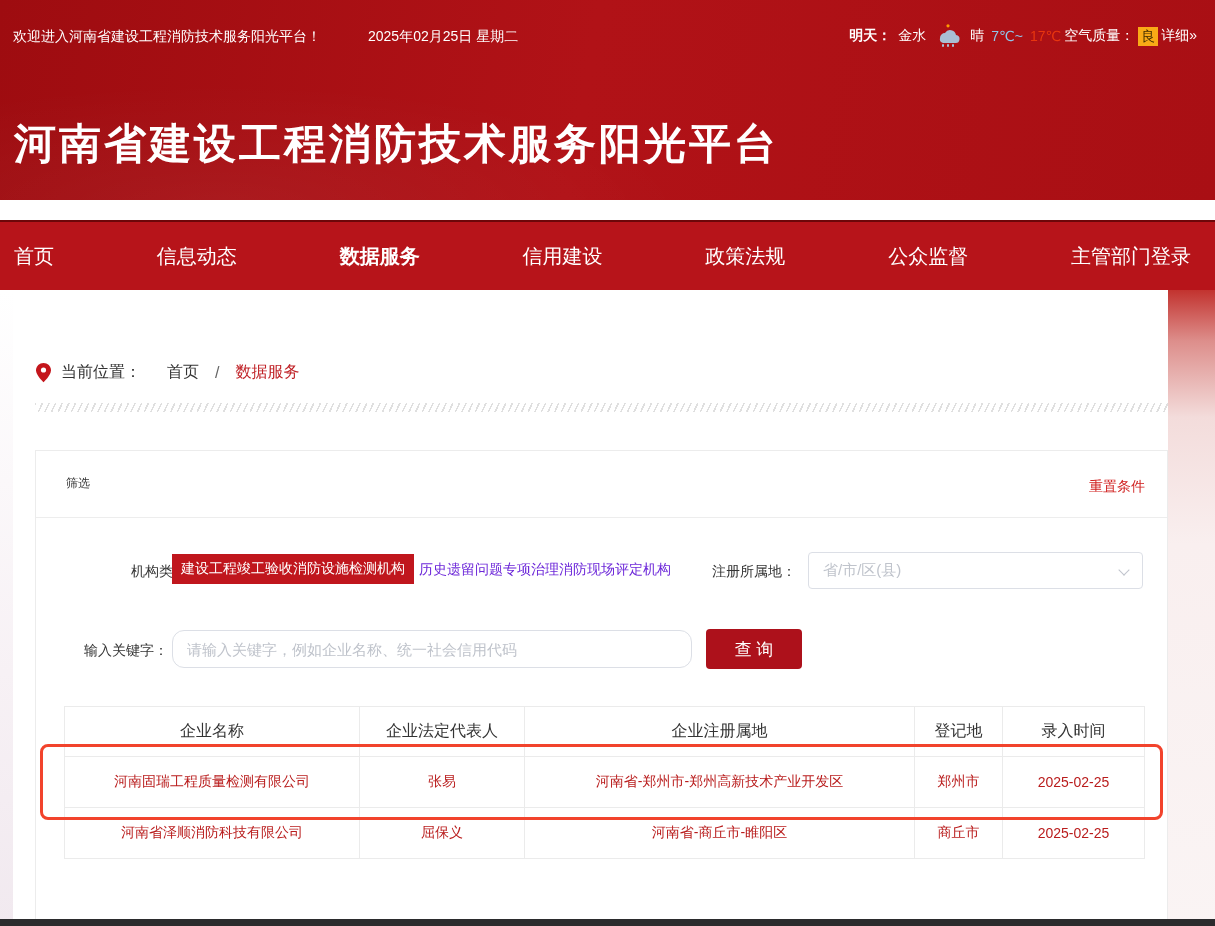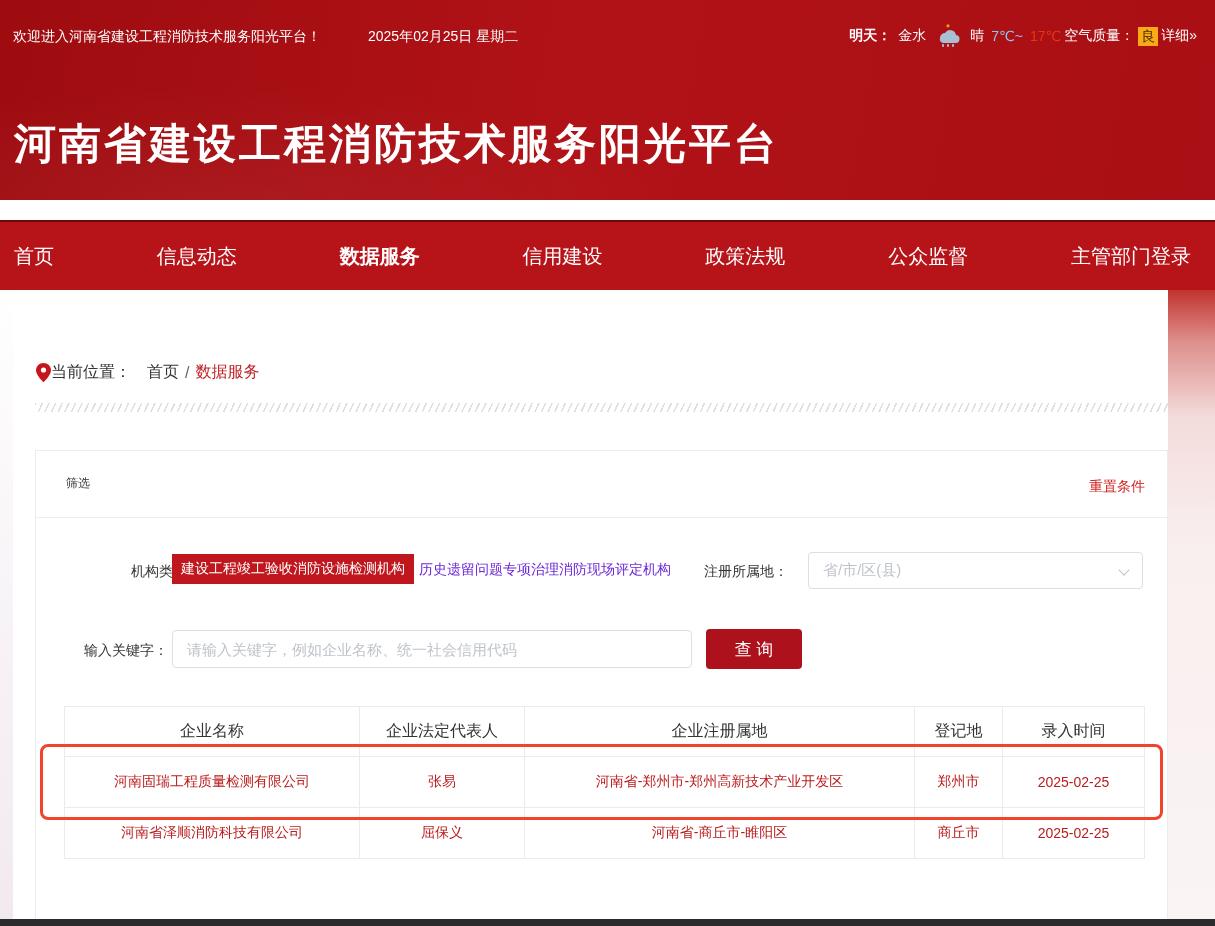--- a/index.html
+++ b/index.html
@@ -31,49 +31,49 @@
   .nav-item { color:#fff; font-size:20px; cursor:pointer; white-space:nowrap; }
   .nav-item.active { font-weight:bold; }
 
   
   .bg-right { position:absolute; left:1168px; top:290px; width:47px; height:636px;
     background:linear-gradient(180deg,#c2332f 0%,#dd8e8b 8%,#f3dcdb 20%,#f9efef 40%,#faf4f4 100%); }
   .bg-left { position:absolute; left:0; top:290px; width:13px; height:636px;
     background:linear-gradient(180deg,#ffffff 0%,#f7f1f5 60%,#f1e9ef 100%); }
 
   
-  .breadcrumb { position:absolute; left:36px; top:362px; display:flex; align-items:center; gap:0;
+  .breadcrumb { position:absolute; left:36px; top:362px; display:flex; align-items:center; gap:10px;
     font-size:16px; color:#333; }
   .breadcrumb .crumb-home { margin-left:16px; }
   .breadcrumb .crumb-sep { margin:0 6px; color:#666; }
   .breadcrumb .crumb-current { color:#c02227; }
   .slashes { position:absolute; left:35px; top:403px; width:1133px; height:9px;
     background:repeating-linear-gradient(115deg,#d7d7d7 0 1.5px,transparent 1.5px 6px); opacity:.8; }
 
   
   .card { position:absolute; left:35px; top:450px; width:1133px; height:480px; background:#fff;
     border:1px solid #ececec; }
   .card-head { position:relative; height:67px; border-bottom:1px solid #ededed; }
   .card-title { position:absolute; left:30px; top:24px; font-size:12px; color:#333; }
   .reset-link { position:absolute; right:22px; top:27px; font-size:14px; color:#d0201f; cursor:pointer; }
   .lbl { font-size:14px; color:#333; }
   .cat-label { position:absolute; left:55px; top:112px; width:110px; text-align:right; }
   .cat-tag-selected { position:absolute; left:136px; top:103px; background:#c0161d; color:#fff;
     font-size:14px; padding:6px 9px; cursor:pointer; white-space:nowrap; }
   .cat-tag { position:absolute; left:383px; top:110px; color:#6d28d9; font-size:14px; cursor:pointer; white-space:nowrap; }
-  .region-label { position:absolute; left:668px; top:112px; width:100px; text-align:left; }
+  .region-label { position:absolute; left:668px; top:112px; width:100px; text-align:center; }
   .select-box { position:absolute; left:772px; top:101px; width:335px; height:37px; border:1px solid #dcdfe6;
     border-radius:4px; background:#fff; display:flex; align-items:center; padding:0 30px 0 14px; cursor:pointer; }
   .select-placeholder { color:#bfc3cb; font-size:15px; }
   .chev { position:absolute; right:14px; top:13px; width:8px; height:8px; border-right:1.6px solid #c0c4cc;
     border-bottom:1.6px solid #c0c4cc; transform:rotate(45deg); }
 
   .kw-label { position:absolute; left:22px; top:191px; width:110px; text-align:right; }
   .kw-input { position:absolute; left:136px; top:179px; width:520px; height:38px; border:1px solid #dcdfe6;
-    border-radius:4px; font-size:15px; padding:0 14px; color:#333; font-family:inherit; }
+    border-radius:12px; font-size:15px; padding:0 14px; color:#333; font-family:inherit; }
   .kw-input::placeholder { color:#bfc3cb; }
   .search-btn { position:absolute; left:670px; top:178px; width:96px; height:40px; background:#ad111b;
     color:#fff; border:none; border-radius:4px; font-size:17px; cursor:pointer; font-family:inherit; }
 
   
   .tbl { position:absolute; left:28px; top:255px; width:1080px; border-collapse:collapse; table-layout:fixed; }
   .tbl th, .tbl td { border:1px solid #ebebeb; text-align:center; overflow:hidden; white-space:nowrap; }
   .tbl th { height:50px; font-size:16px; color:#333; font-weight:normal; }
   .tbl td { height:51px; font-size:14px; color:#b91c1c; }
   .c0{width:295px}.c1{width:165px}.c2{width:390px}.c3{width:88px}.c4{width:142px}

